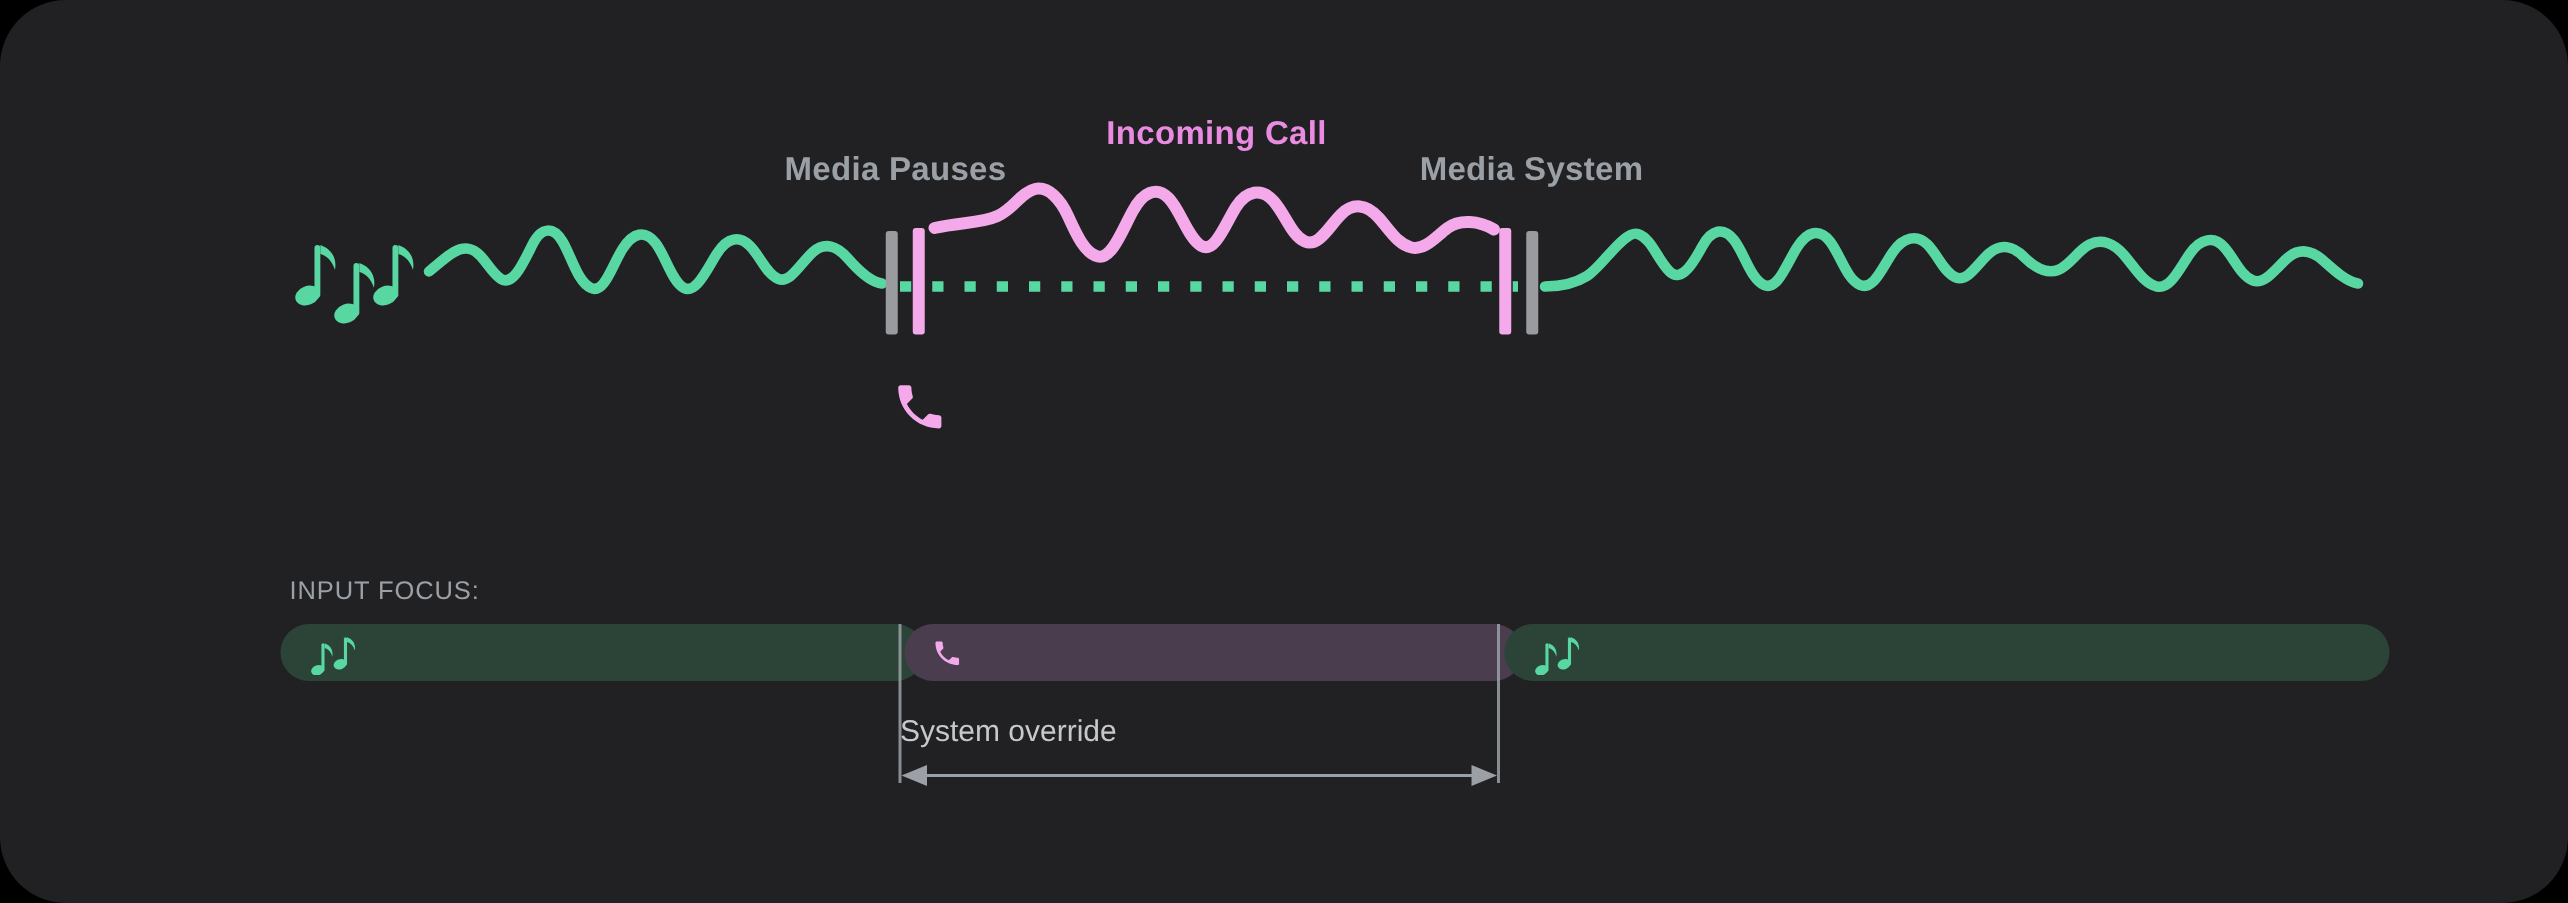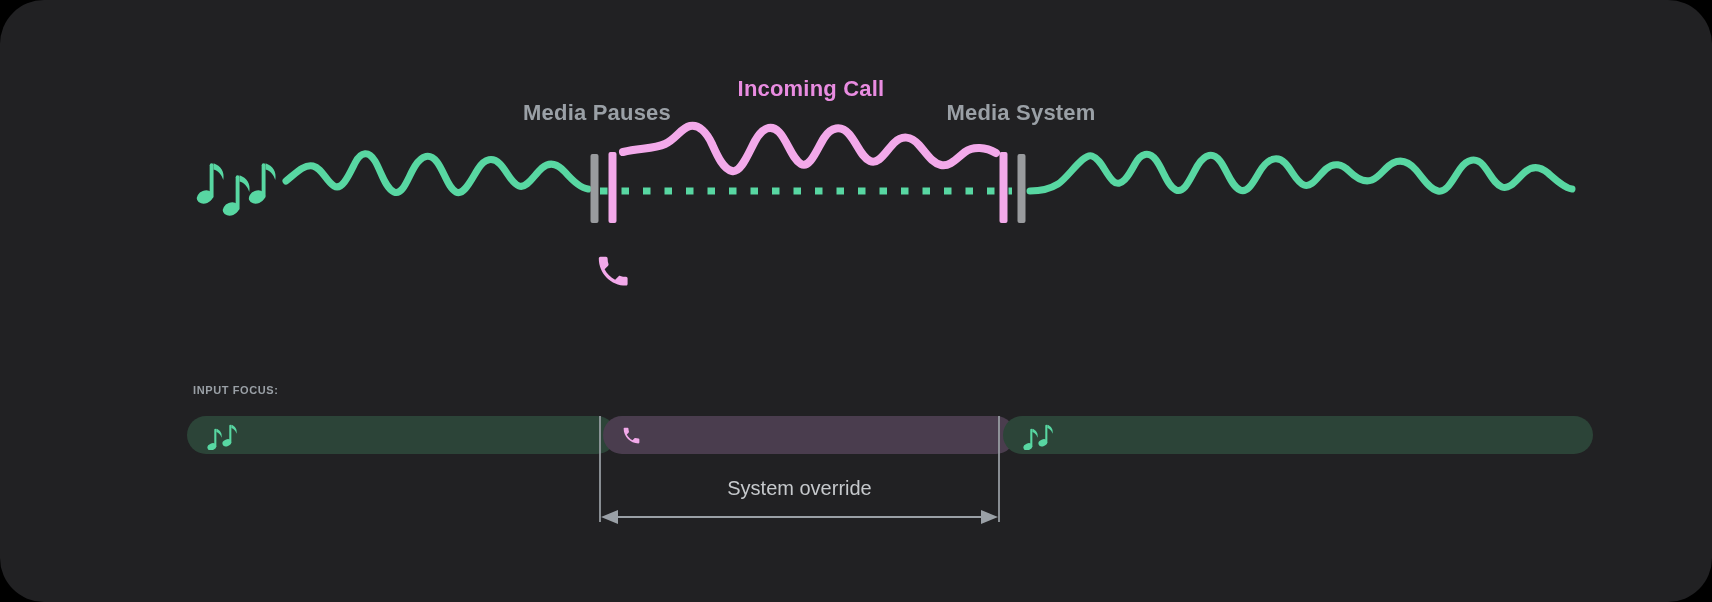--- a/index.html
+++ b/index.html
@@ -30,33 +30,33 @@
   .fill-green{fill:var(--media-green);}
   .fill-pink{fill:var(--call-pink);}
 
   .label{position:absolute;width:260px;text-align:center;font-weight:700;font-size:22px;letter-spacing:.2px;}
   .label.gray{color:var(--label-gray);}
   .label.pink{color:var(--call-pink-text);}
   .label-pauses{left:467px;top:100px;}
   .label-call{left:681px;top:76px;}
   .label-resumes{left:891px;top:100px;}
 
-  .input-focus{position:absolute;left:193px;top:384px;font-size:11px;font-weight:700;letter-spacing:.6px;color:var(--label-gray);}
+  .input-focus{position:absolute;left:193px;top:384px;font-size:17px;font-weight:400;letter-spacing:.6px;color:var(--label-gray);}
 
   .pill{position:absolute;top:416px;height:38px;border-radius:19px;display:flex;align-items:center;}
   .pill-media-1{left:187px;width:411px;background:var(--focus-green-bg);padding-left:18px;}
   .pill-call{left:603px;width:394px;background:var(--focus-purple-bg);padding-left:18px;}
   .pill-media-2{left:1003px;width:572px;background:var(--focus-green-bg);padding-left:18px;}
   .pill svg{flex:0 0 auto;}
 
   .vline{position:absolute;top:416px;width:2px;height:106px;background:var(--arrow-gray);opacity:.85;}
   .vline-left{left:599px;}
   .vline-right{left:998px;}
 
-  .override-label{position:absolute;left:600px;top:477px;width:399px;text-align:center;font-size:20px;color:var(--override-text);}
+  .override-label{position:absolute;left:600px;top:477px;width:399px;text-align:left;font-size:20px;color:var(--override-text);}
   .arrow-svg{position:absolute;left:600px;top:506px;width:399px;height:22px;}
   .arrow-svg line{stroke:var(--arrow-gray);stroke-width:2px;}
   .arrow-svg polygon{fill:var(--arrow-gray);}
 </style>
 </head>
 <body>
 
 <div class="card">
 
   <svg class="diagram" viewBox="0 0 1712 602" xmlns="http://www.w3.org/2000/svg">

